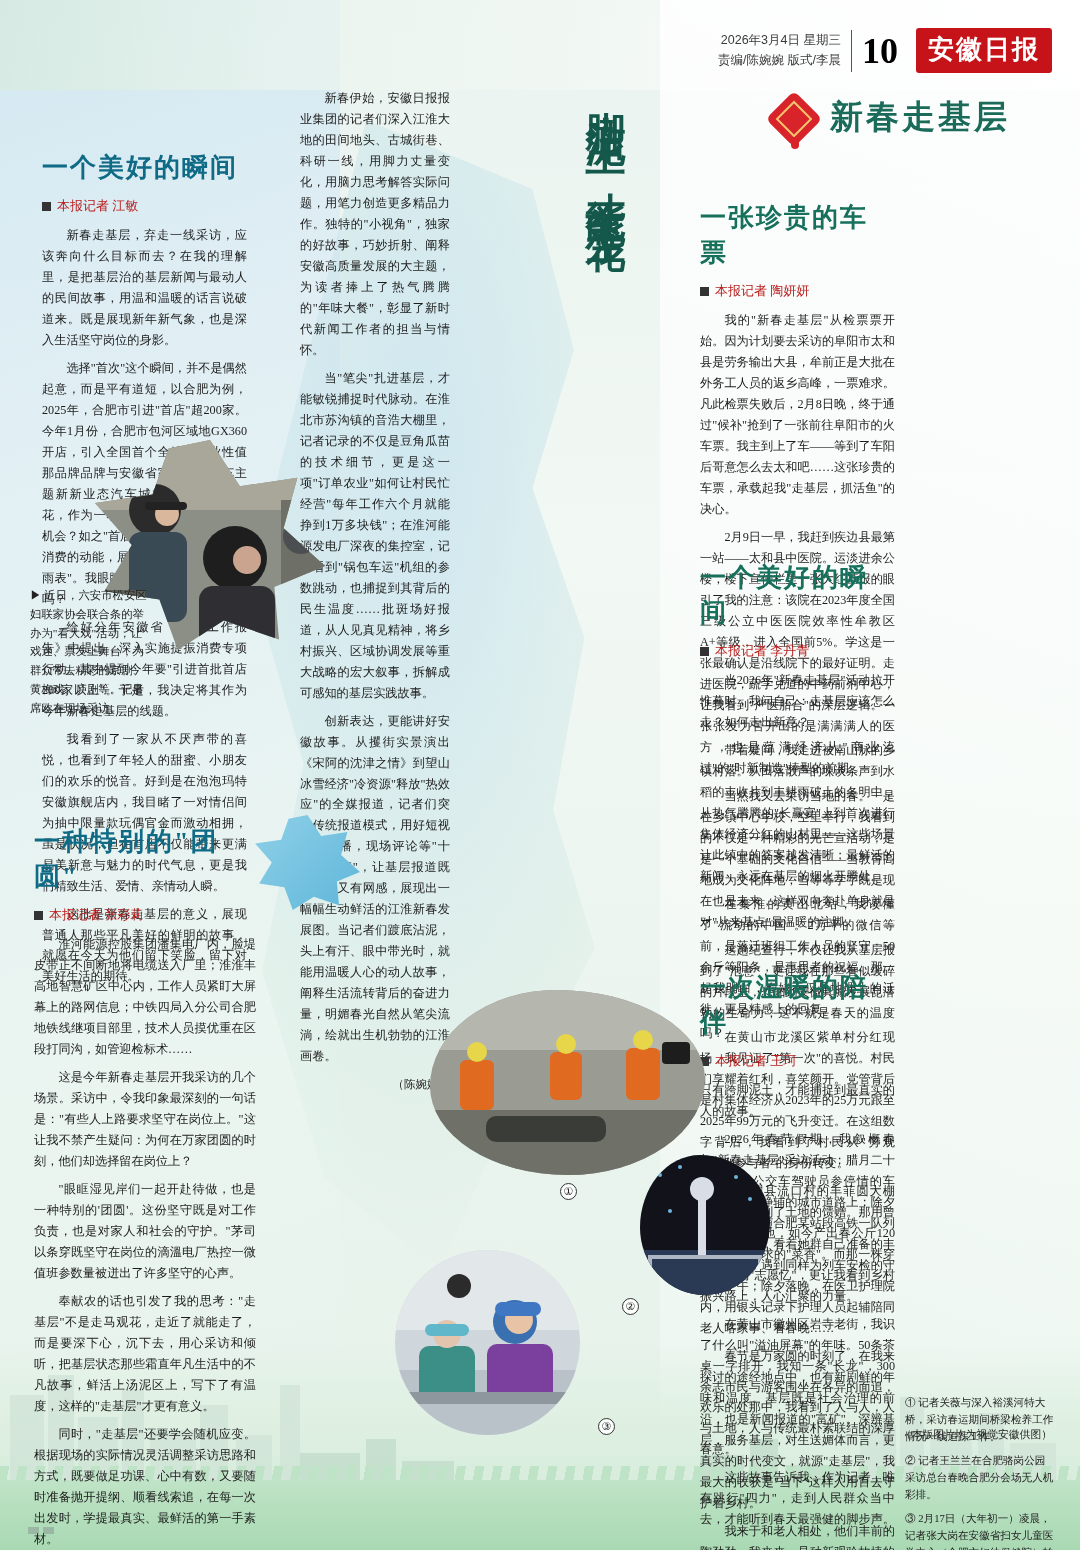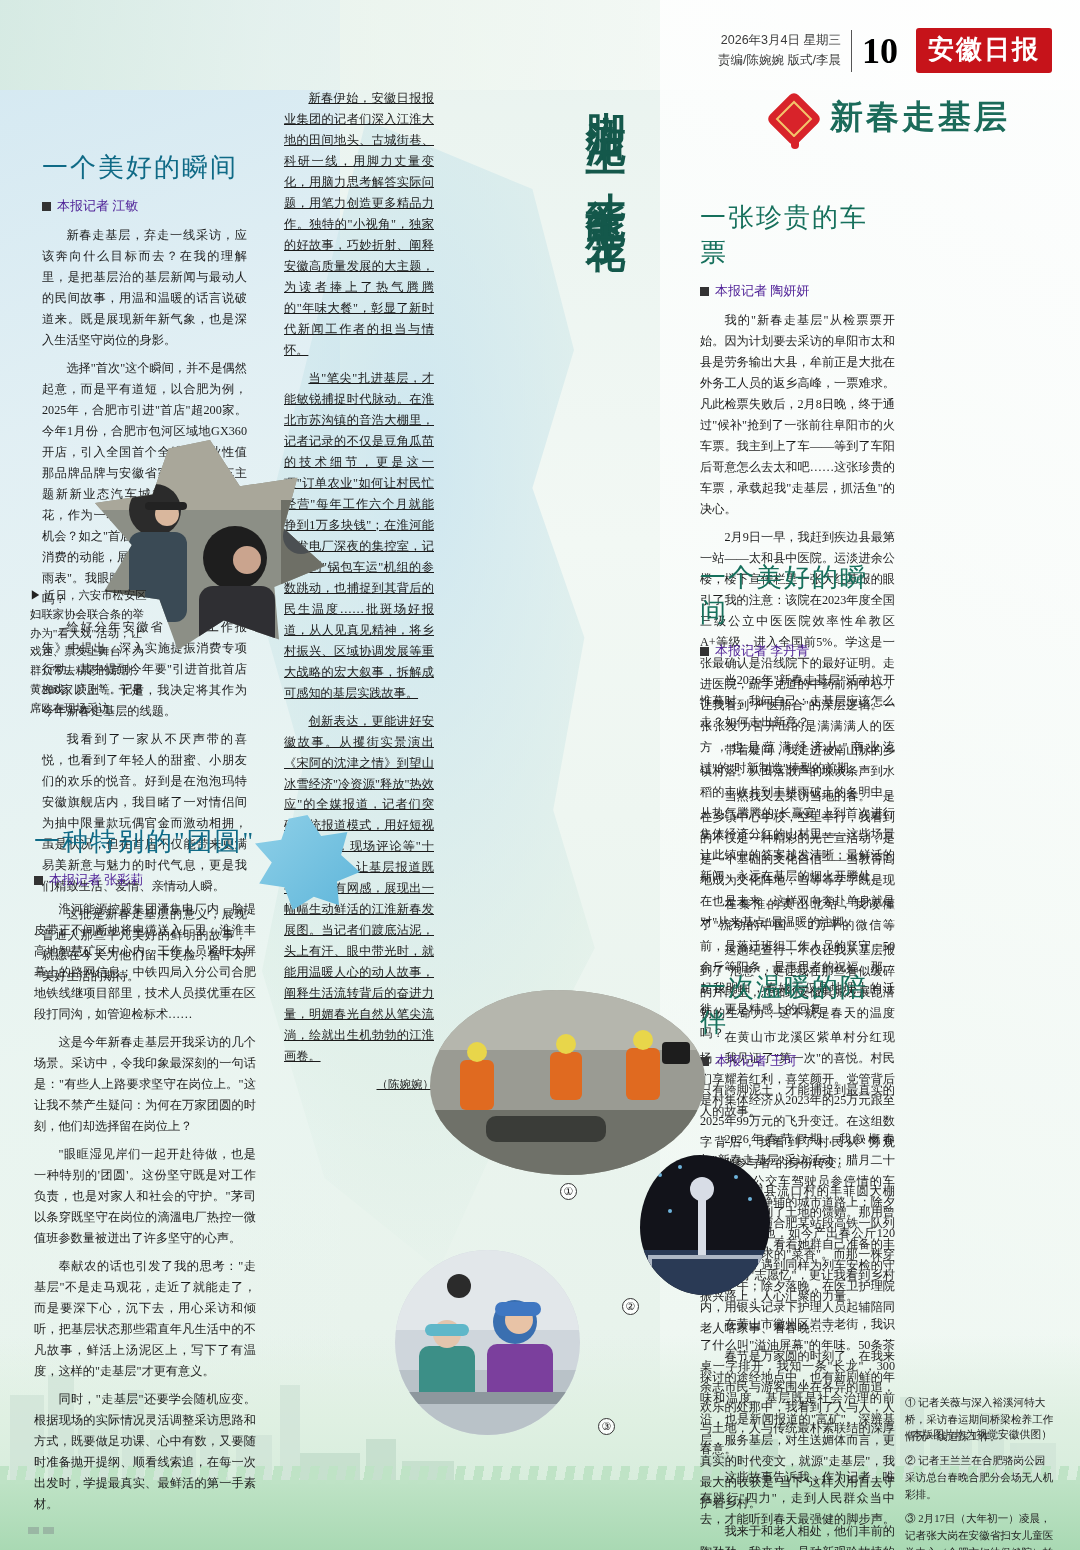--- a/index.html
+++ b/index.html
@@ -47,32 +47,32 @@
   .banner-text{font-size:33px;font-weight:bold;color:#1b6b5a;letter-spacing:3px;margin-left:8px;
      text-shadow:0 1px 0 #fff; font-family:"Liberation Serif",serif;}
 
   
   .vtitle{position:absolute;left:560px;top:80px;width:70px;
      writing-mode:vertical-rl;text-orientation:upright;
      font-size:40px;font-weight:bold;color:#14584b;letter-spacing:8px;line-height:1.25;
      font-family:"Liberation Serif",serif;}
 
   
-  .sec-title{font-size:26px;font-weight:normal;color:#0f6a86;letter-spacing:2px;margin:0 0 12px 0;}
+  .sec-title{font-size:26px;font-weight:bold;color:#0f6a86;letter-spacing:2px;margin:0 0 12px 0;}
   .sec-title.green{color:#16705c;}
-  .byline{font-size:13px;color:#4c1d95;margin:0 0 10px 0;display:flex;align-items:center;gap:6px;}
+  .byline{font-size:13px;color:#b91c1c;margin:0 0 10px 0;display:flex;align-items:center;gap:6px;}
   .byline .sq{width:9px;height:9px;background:#333;display:inline-block;}
   p.body{font-size:12.2px;line-height:1.72;color:#1c1c1c;margin:0 0 7px 0;text-align:justify;text-indent:2em;}
   p.body.noind{text-indent:0;}
 
   
   .colA{position:absolute;left:42px;top:150px;width:205px;}
   .capA{position:absolute;left:30px;top:586px;width:120px;font-size:11.4px;line-height:1.65;color:#222;}
   .colA2{position:absolute;left:34px;top:824px;width:222px;}
-  .colM2{position:absolute;left:284px;top:88px;width:150px;font-size:11.8px;line-height:1.8;color:#1a1a1a;text-decoration:underline;}
+  .colM2{position:absolute;left:300px;top:88px;width:150px;font-size:11.8px;line-height:1.8;color:#1a1a1a;}
 
   
   .colR1{position:absolute;left:700px;top:200px;width:195px;}
   .colR2{position:absolute;left:700px;top:560px;width:195px;}
   .colR3{position:absolute;left:700px;top:970px;width:195px;}
 
   
   .photo{position:absolute;overflow:hidden;}
   .ph-star{ -webkit-clip-path:polygon(50% 0%,63% 22%,88% 18%,82% 42%,100% 60%,78% 70%,80% 95%,56% 86%,36% 100%,28% 76%,4% 72%,16% 50%,0% 30%,25% 26%,32% 4%);
             clip-path:polygon(50% 0%,63% 22%,88% 18%,82% 42%,100% 60%,78% 70%,80% 95%,56% 86%,36% 100%,28% 76%,4% 72%,16% 50%,0% 30%,25% 26%,32% 4%);}

